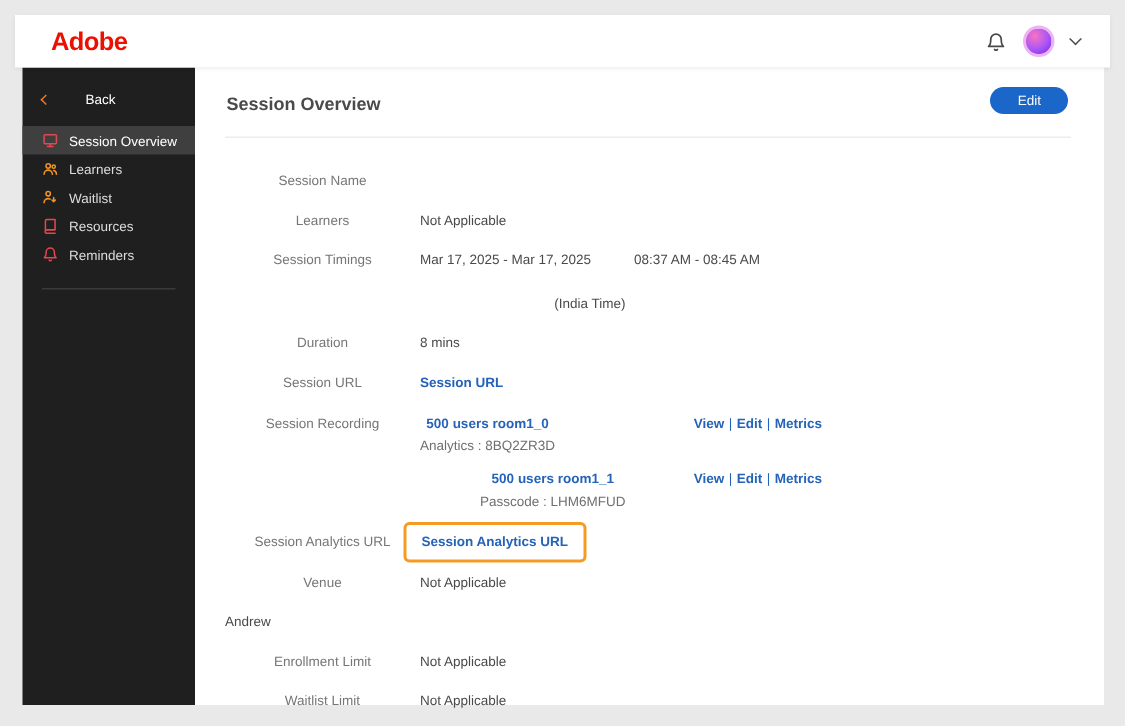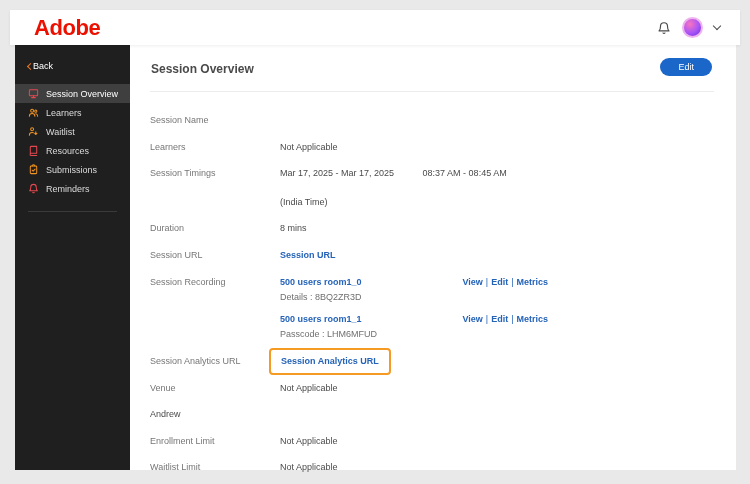--- a/index.html
+++ b/index.html
@@ -15,21 +15,21 @@
   
   .topbar {
     height: 35px; margin: 0 10px;
     background: #ffffff;
     display: flex; align-items: center; justify-content: space-between;
     padding: 0 20px 0 24px;
     box-shadow: 0 1px 3px rgba(0,0,0,.07);
     position: relative; z-index: 2;
   }
   .brand {
-    color: #EB1000; font-weight: 800; font-size: 22px;
+    color: #EB1000; font-weight: 800; font-size: 17px;
     letter-spacing: -0.4px; cursor: pointer;
   }
   .header-right { display: flex; align-items: center; gap: 11px; }
   .bell { display: flex; cursor: pointer; }
   .avatar {
     width: 21px; height: 21px; border-radius: 50%;
     background: radial-gradient(circle at 35% 30%, #f973c1 0%, #a855f7 55%, #6d28d9 100%);
     border: 2px solid #efb3ef;
     cursor: pointer;
   }
@@ -42,21 +42,21 @@
   
   .content { display: flex; margin: 0 14px 0 15px; height: 425px; }
 
   
   .sidebar {
     width: 115px; flex-shrink: 0;
     background: #1f1f1f; color: #e3e3e3;
     padding-top: 10px;
   }
   .side-back {
-    display: flex; align-items: center; gap: 0;
+    display: flex; align-items: center; gap: 24px;
     padding: 6px 0 6px 13px; font-size: 9px; color: #ffffff;
     cursor: pointer; margin-bottom: 7px;
   }
   .chevron-left {
     width: 5px; height: 5px;
     border-left: 1.6px solid #F07821; border-bottom: 1.6px solid #F07821;
     transform: rotate(45deg);
   }
   .side-item {
     display: flex; align-items: center; gap: 7px;
@@ -78,32 +78,32 @@
   .panel-title { font-size: 12px; font-weight: 700; color: #4a4a4a; margin: 4px 0 0 1px; }
   .edit-btn {
     position: absolute; top: 13px; right: 24px;
     background: #1B66C9; color: #ffffff;
     font-size: 9px; font-family: inherit;
     padding: 4px 18px; border-radius: 11px; border: none; cursor: pointer;
   }
   .divider { border-top: 1px solid #ececec; margin-top: 15px; }
 
   .rows { margin-top: 15px; }
-  .row { display: flex; padding: 7px 0; font-size: 9px; line-height: 1.4; }
+  .row { display: flex; padding: 7px 0; font-size: 9px; line-height: 1.4; text-align: center; }
   .lbl { width: 130px; flex-shrink: 0; color: #767676; }
   .val { color: #4a4a4a; }
 
   .link { color: #2563B8; font-weight: 700; text-decoration: none; cursor: pointer; }
 
   .timing-times { margin-left: 26px; margin-top: 11px; }
   .timing-tz { margin-top: 16px; }
 
   .rec-col { width: 268px; }
   .rec { display: flex; justify-content: space-between; align-items: flex-start; }
-  .rec + .rec { margin-top: 9px; }
+  .rec + .rec { margin-top: 9px; margin-left: 40px; }
   .passcode { color: #6f6f6f; margin-top: 3px; }
   .rec-actions { white-space: nowrap; }
   .rec-actions .sep { color: #2563B8; margin: 0 3px; font-weight: 400; }
 
   .hl-box {
     display: inline-block;
     border: 2px solid #F59B23; border-radius: 4px;
     padding: 5px 10px; margin: -7px 0 -7px -11px;
   }
 </style>
@@ -169,30 +169,20 @@
 
       <div class="side-item">
         <span class="ico ico-red">
           <svg viewBox="0 0 24 24">
               <path d="M5 19.5V5a2 2 0 0 1 2-2h12v15H7a2.5 2.5 0 0 0 0 5h12"></path>
             </svg>
         </span>
         <span>Resources</span>
       </div>
 
-      <div class="side-item">
-        <span class="ico ico-orange">
-          <svg viewBox="0 0 24 24">
-              <rect x="5" y="4.5" width="14" height="16.5" rx="2"></rect>
-              <path d="M9 4.5a3 3 0 0 1 6 0"></path>
-              <path d="M9 13.5l2.2 2.2L15.5 11"></path>
-            </svg>
-        </span>
-        <span>Submissions</span>
-      </div>
 
       <div class="side-item">
         <span class="ico ico-red">
           <svg viewBox="0 0 24 24">
               <path d="M18 9a6 6 0 1 0-12 0c0 6-2.5 8-2.5 8h17S18 15 18 9"></path>
               <path d="M13.6 20.5a1.9 1.9 0 0 1-3.2 0"></path>
             </svg>
         </span>
         <span>Reminders</span>
       </div>
@@ -239,21 +229,21 @@
           </div>
         </div>
 
         <div class="row">
           <div class="lbl">Session Recording</div>
           <div class="val rec-col">
 
             <div class="rec">
               <div>
                 <a class="link">500 users room1_0</a>
-                <div class="passcode">Details : 8BQ2ZR3D</div>
+                <div class="passcode">Analytics : 8BQ2ZR3D</div>
               </div>
               <div class="rec-actions">
                 <a class="link">View</a><span class="sep">|</span><a class="link">Edit</a><span class="sep">|</span><a class="link">Metrics</a>
               </div>
             </div>
 
             <div class="rec">
               <div>
                 <a class="link">500 users room1_1</a>
                 <div class="passcode">Passcode : LHM6MFUD</div>

